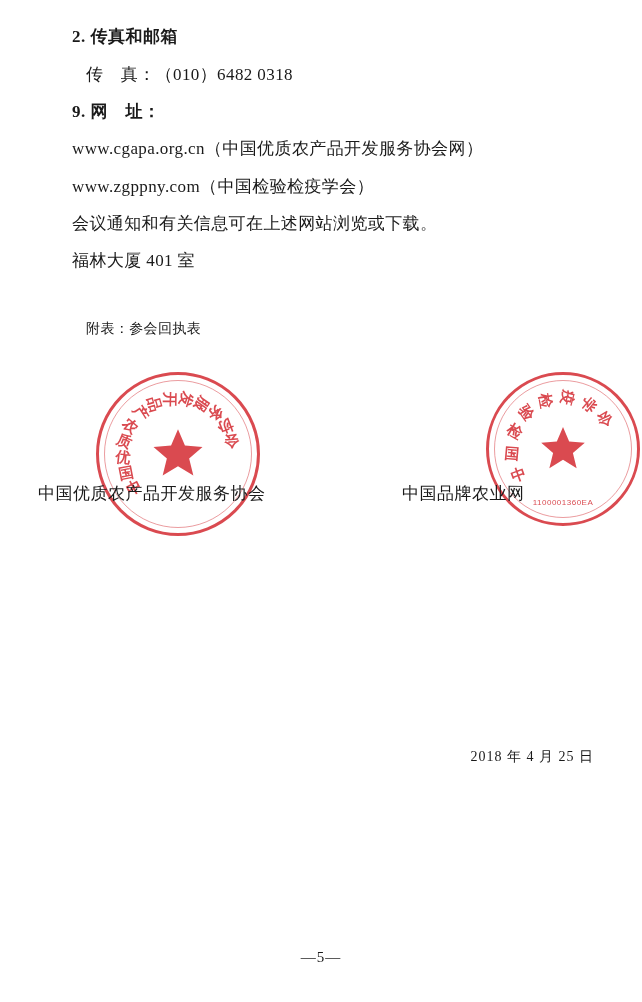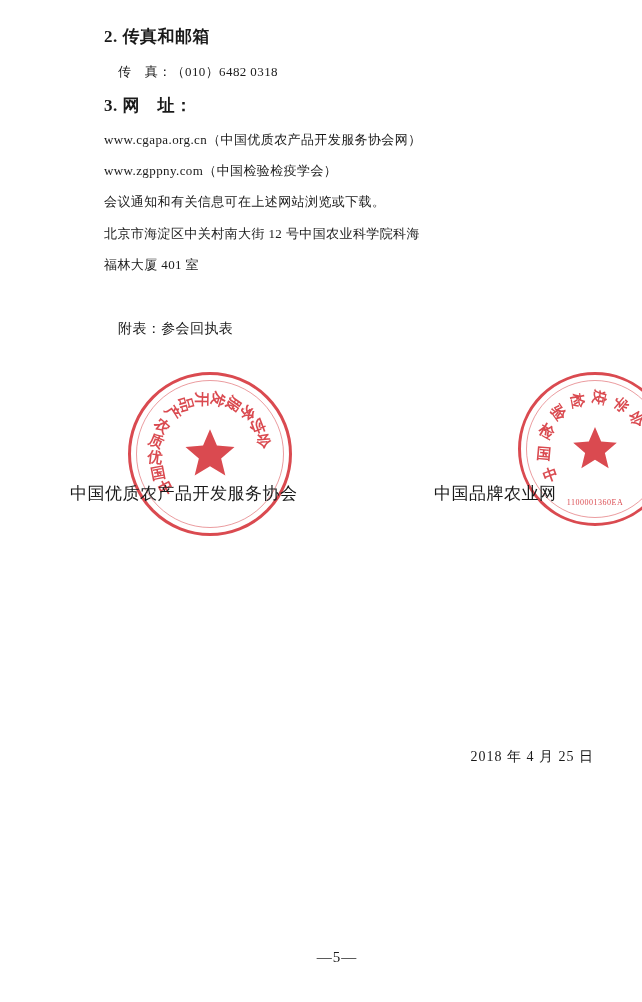--- a/index.html
+++ b/index.html
@@ -12,38 +12,37 @@
     height: 1002px;
     position: relative;
     font-family: "Liberation Serif", "DejaVu Serif", serif;
     color: #1a1a1a;
     overflow: hidden;
   }
   .page {
     position: absolute;
     inset: 0;
     padding: 0;
-    margin-left: 32px;
   }
   .content {
     position: absolute;
     left: 72px;
     right: 48px;
     top: 24px;
   }
 
   .heading {
     font-size: 17px;
     font-weight: bold;
     letter-spacing: 0.5px;
     margin: 0 0 12px 0;
     line-height: 1.5;
   }
   .line {
-    font-size: 13px;
+    font-size: 17px;
     line-height: 1.55;
     margin: 0 0 11px 0;
     letter-spacing: 0.4px;
     white-space: pre;
   }
   .indent {
     padding-left: 14px;
   }
   .indent2 {
     padding-left: 0px;
@@ -126,21 +125,21 @@
     white-space: nowrap;
   }
   .stamp-code {
     position: absolute;
     left: 50%;
     bottom: 16px;
     transform: translateX(-50%);
     font-size: 8px;
     letter-spacing: 0.5px;
     color: #d2232a;
-    font-family: Liberation Serif, serif;
+    font-family: Liberation Sans, sans-serif;
   }
 
   .date-line {
     position: absolute;
     right: 48px;
     top: 748px;
     font-size: 14px;
     letter-spacing: 1px;
   }
 
@@ -160,28 +159,27 @@
 
 <div class="page">
   <div class="content">
 
     <div>
       <p class="heading">2. 传真和邮箱</p>
       <p class="line indent">传　真：（010）6482 0318</p>
     </div>
 
     <div>
-      <p class="heading">3. 网　址：</p>
+      <p class="heading">9. 网　址：</p>
       <p class="line indent2">www.cgapa.org.cn（中国优质农产品开发服务协会网）</p>
       <p class="line indent2">www.zgppny.com（中国检验检疫学会）</p>
       <p class="line indent2">会议通知和有关信息可在上述网站浏览或下载。</p>
     </div>
 
     <div>
-      <p class="line indent2">北京市海淀区中关村南大街 12 号中国农业科学院科海</p>
       <p class="line indent2">福林大厦 401 室</p>
     </div>
 
     <div class="spacer-lg"></div>
 
     <p class="attach">附表：参会回执表</p>
 
     <div class="sig-block">
 
       <div class="stamp stamp-left">

